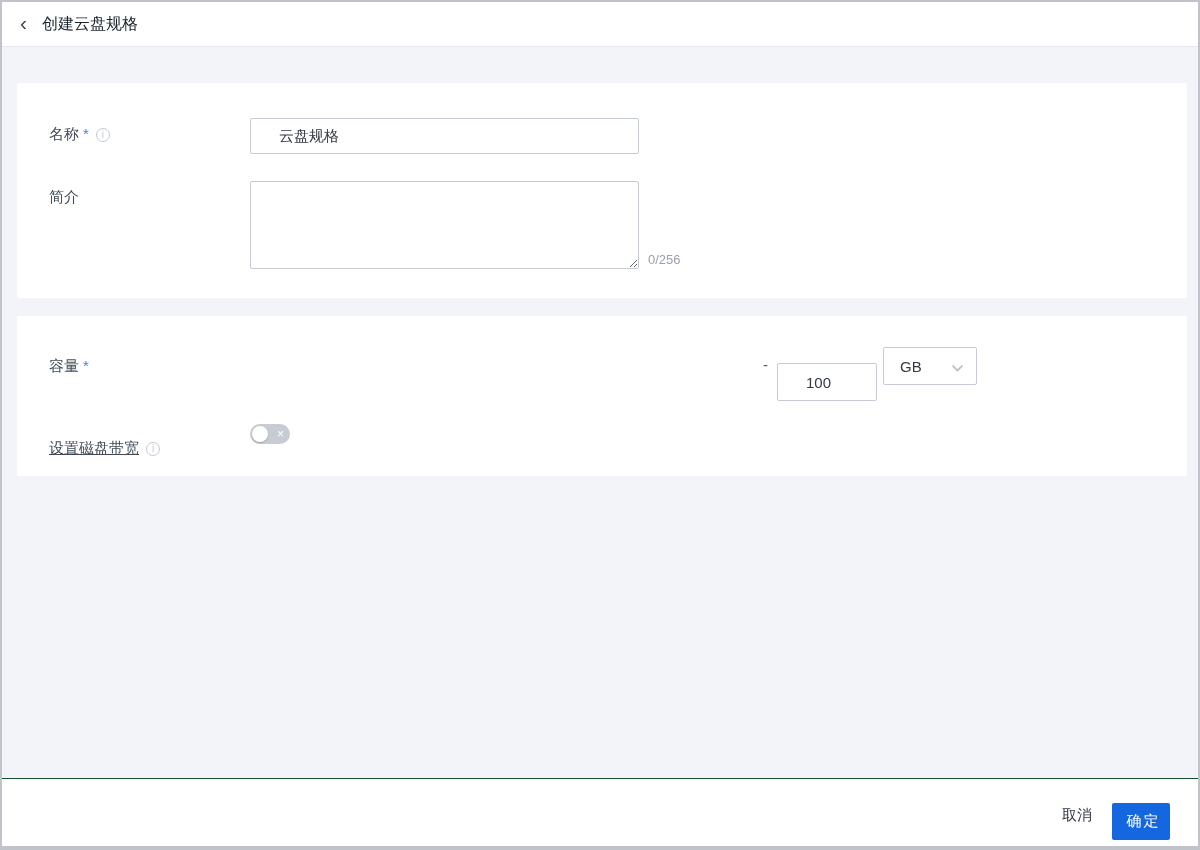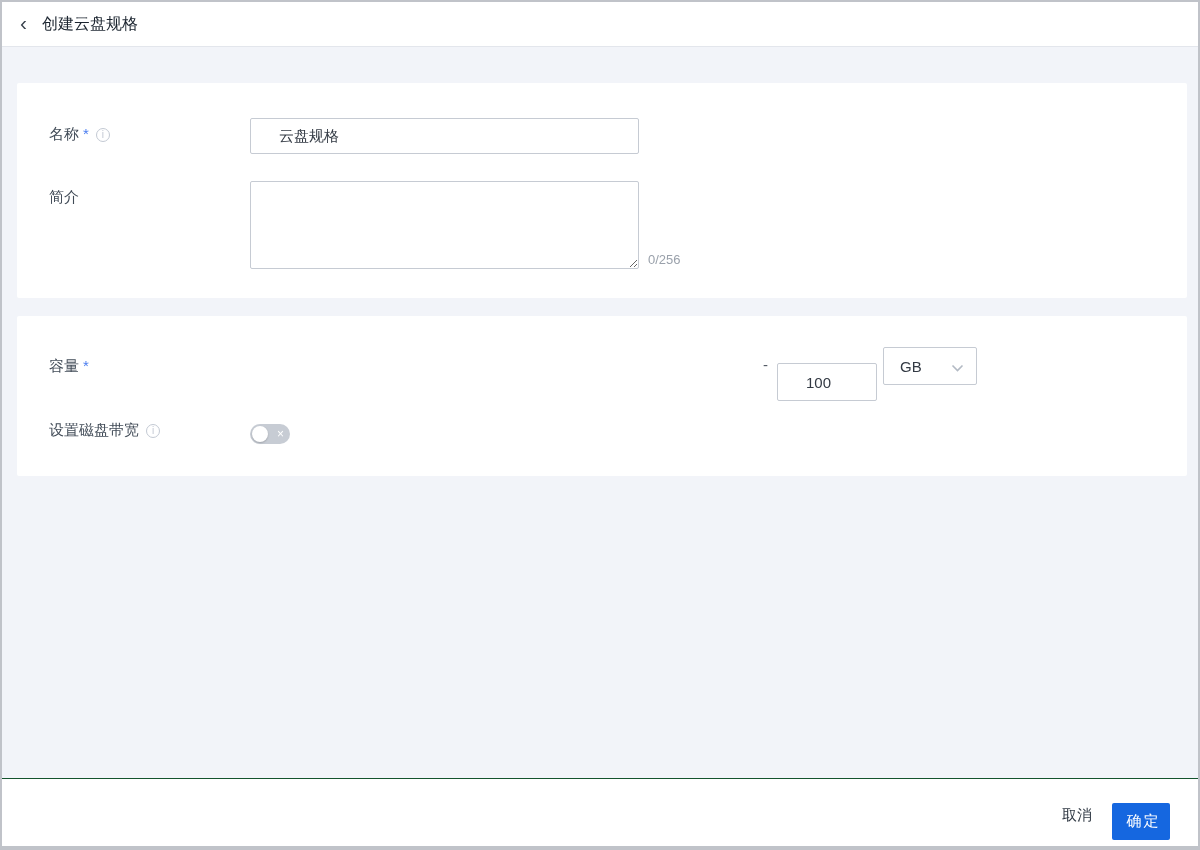--- a/index.html
+++ b/index.html
@@ -110,21 +110,21 @@
       <span>容量</span><span class="req">*</span>
     </div>
     <span class="dash">-</span>
     <input class="txt-input" id="cap-custom" value="100" style="">
     <div class="unit-sel">
       <span>GB</span>
       <svg width="13" height="9" viewBox="0 0 13 9">
         <polyline points="1.5,1.5 6.5,6.5 11.5,1.5" fill="none" stroke="#b3bac4" stroke-width="1.6"></polyline>
       </svg>
     </div>
-    <div class="lbl" style="left:32px; top:105px;">
+    <div class="lbl" style="left:32px; top:123px;text-decoration:underline;">
       <span>设置磁盘带宽</span><span class="info">i</span>
     </div>
     <div class="toggle">
       <span class="knob"></span>
       <span class="off-x">×</span>
     </div>
   </div>
 
 
   <div class="ftr">

